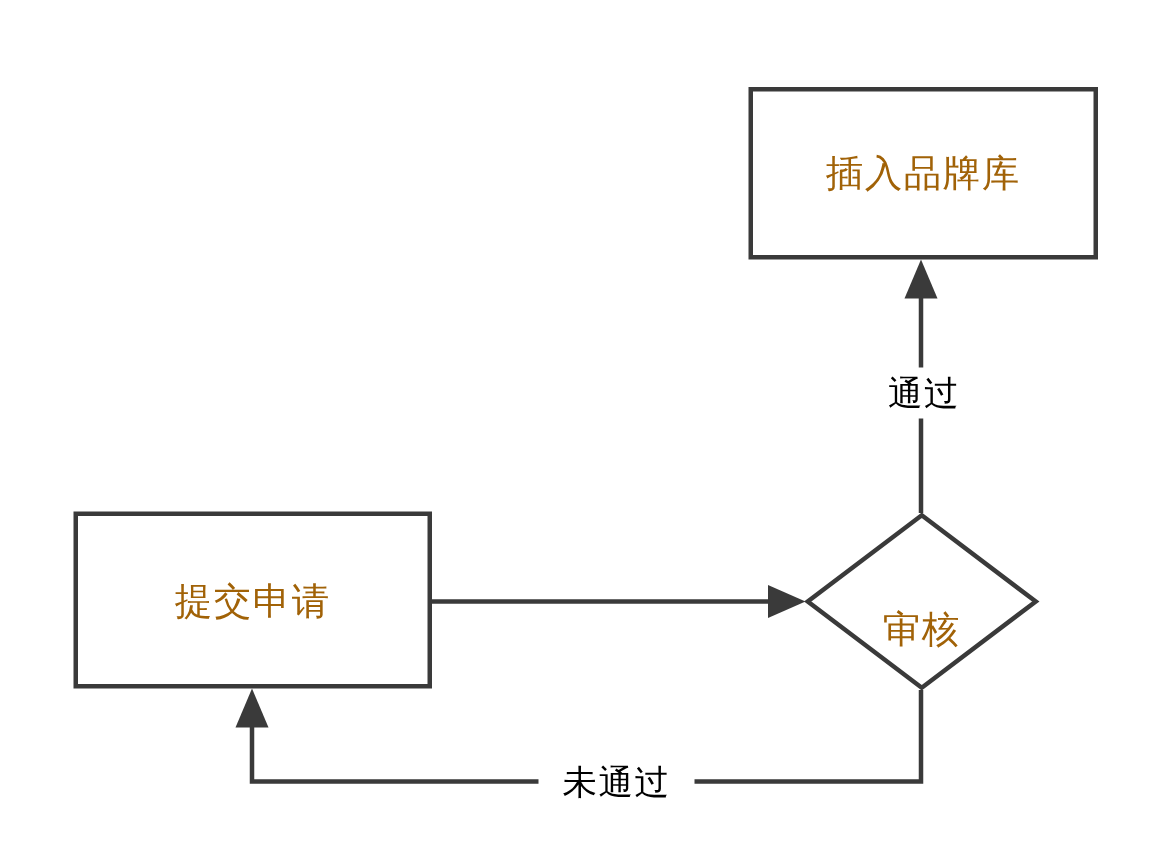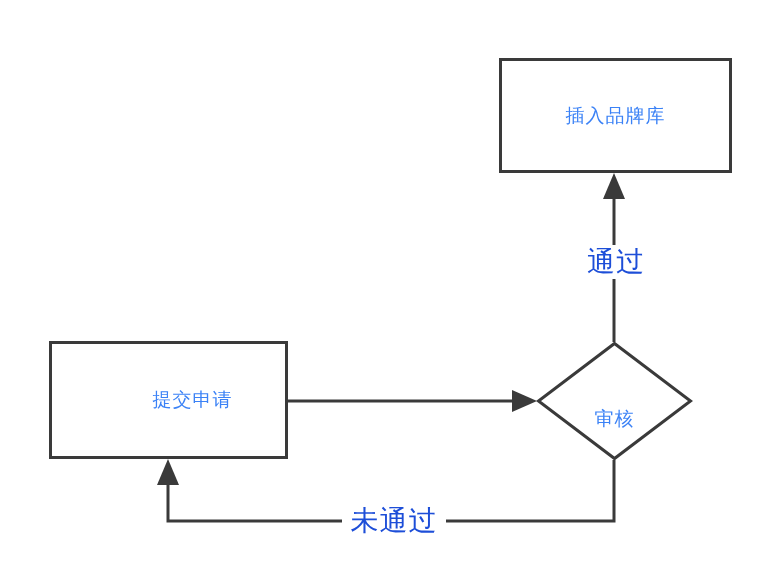--- a/index.html
+++ b/index.html
@@ -25,34 +25,34 @@
     left: 0;
     top: 0;
     width: 768px;
     height: 574px;
   }
   .node-label {
     position: absolute;
     display: flex;
     align-items: center;
     justify-content: center;
-    color: #3b82f6;
-    font-size: 19px;
+    color: #a16207;
+    font-size: 25px;
     letter-spacing: 1px;
     white-space: nowrap;
     pointer-events: none;
   }
   .edge-label {
     position: absolute;
     display: flex;
     align-items: center;
     justify-content: center;
     background: #ffffff;
-    color: #1d4ed8;
-    font-size: 28px;
+    color: #000000;
+    font-size: 23px;
     letter-spacing: 1px;
     white-space: nowrap;
     padding: 0 2px;
   }
 </style>
 </head>
 <body>
 
 <div id="canvas">
 
@@ -75,21 +75,21 @@
 
     <rect x="500.5" y="59.5" width="230" height="112" fill="#ffffff" stroke="#3a3a3a" stroke-width="3"></rect>
 
     <rect x="50.5" y="342.5" width="236" height="115" fill="#ffffff" stroke="#3a3a3a" stroke-width="3"></rect>
 
     <polygon points="614.5,343.5 690.5,401 614.5,458.5 538.5,401" fill="#ffffff" stroke="#3a3a3a" stroke-width="3" stroke-linejoin="miter"></polygon>
   </svg>
 
   <div class="node-label" style="left:499px; top:58px; width:233px; height:115px;">插入品牌库</div>
 
-  <div class="node-label" style="left:49px; top:341px; width:239px; height:118px;padding-left:24px;">提交申请</div>
+  <div class="node-label" style="left:49px; top:341px; width:239px; height:118px;">提交申请</div>
 
   <div class="node-label" style="left:537px; top:360px; width:155px; height:118px;">审核</div>
 
   <div class="edge-label" style="left:576px; top:245px; width:76px; height:34px;">通过</div>
 
-  <div class="edge-label" style="left:342px; top:504px; width:100px; height:34px;">未通过</div>
+  <div class="edge-label" style="left:359px; top:504px; width:100px; height:34px;">未通过</div>
 
 </div>
 
 </body></html>

